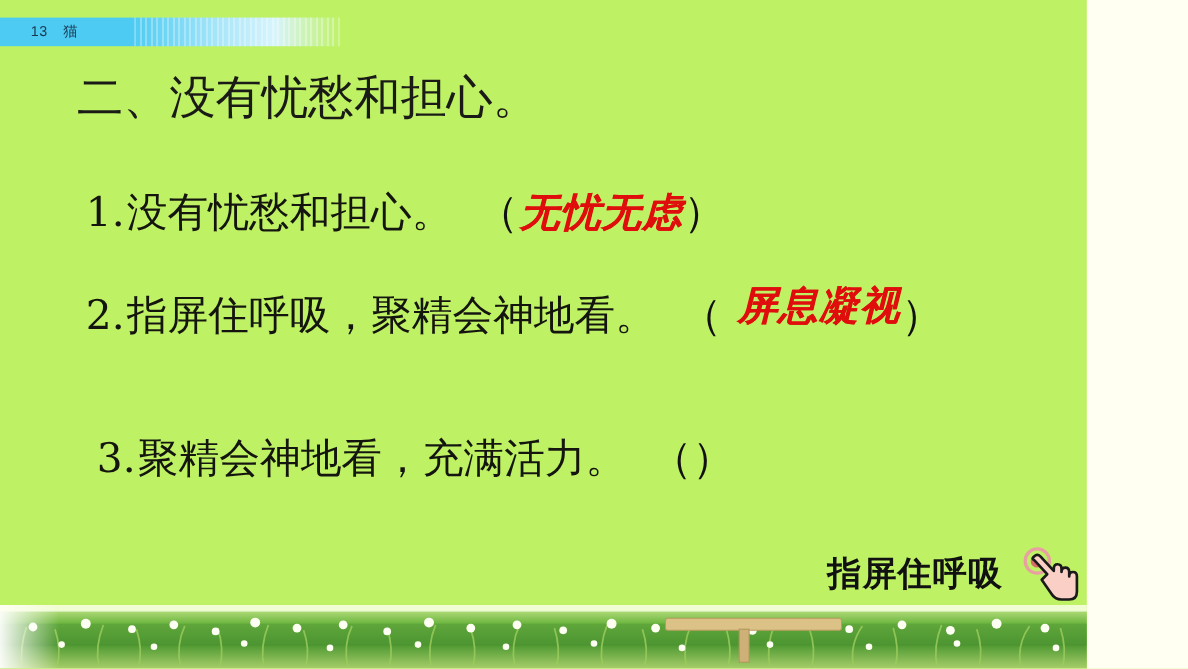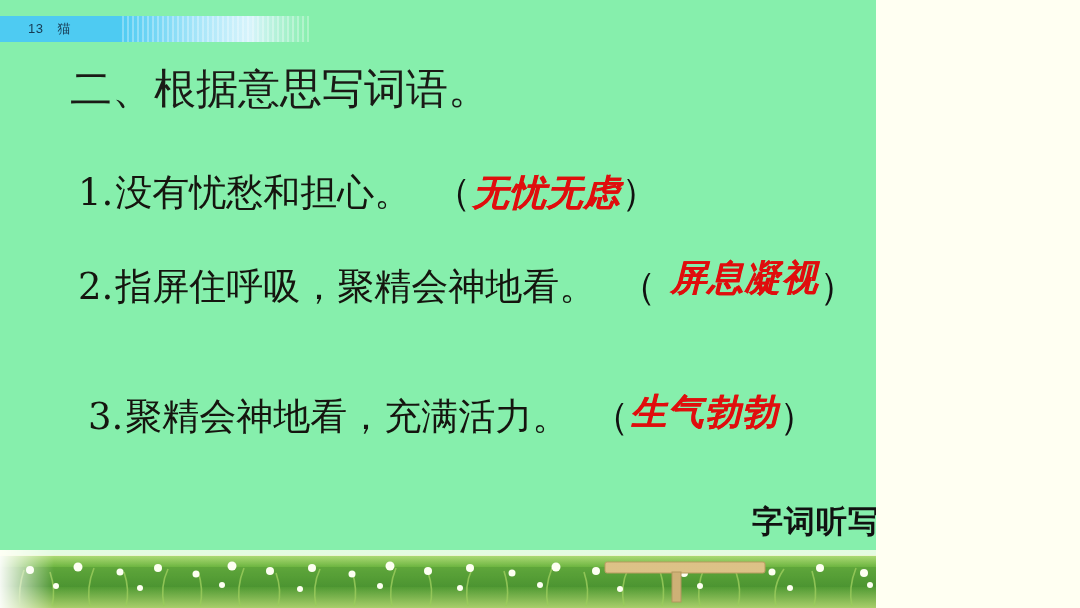--- a/index.html
+++ b/index.html
@@ -12,23 +12,23 @@
 
   body {
     background: #fffff2;
     font-family: "DejaVu Serif", "Liberation Serif", serif;
     position: relative;
   }
 
   .slide {
     position: absolute;
     inset: 0;
-    width: 876px;
+    width: 988px;
     height: 608px;
-    background: #86efac;
+    background: #bef264;
     overflow: hidden;
   }
 
   
   .header-bar {
     position: absolute;
     left: 0;
     top: 16px;
     width: 310px;
     height: 26px;
@@ -156,21 +156,21 @@
 </head>
 <body>
 
 <div class="slide">
 
   <div class="header-bar"></div>
   <div class="header-label">
     <span class="header-num">13</span><span>猫</span>
   </div>
 
-  <div class="q-title">二、根据意思写词语。</div>
+  <div class="q-title">二、没有忧愁和担心。</div>
 
   <div class="q-line" id="line1">
     <span class="q-num">1.</span>
     <span class="q-text">没有忧愁和担心。</span>
     <span class="q-gap"></span>
     <span class="answer-wrap">
       <span class="paren">（</span>
       <span class="answer">无忧无虑</span>
       <span class="paren">）</span>
     </span>
@@ -186,27 +186,26 @@
       <span class="paren">）</span>
     </span>
   </div>
 
   <div class="q-line" id="line3">
     <span class="q-num">3.</span>
     <span class="q-text">聚精会神地看，充满活力。</span>
     <span class="q-gap"></span>
     <span class="answer-wrap">
       <span class="paren">（</span>
-      <span class="answer raised2">生气勃勃</span>
       <span class="paren">）</span>
     </span>
   </div>
 
   <div class="dictation">
-    <span class="dictation-label">字词听写</span>
+    <span class="dictation-label">指屏住呼吸</span>
 
     <span>
       <svg class="icon-hand" viewBox="0 0 58 52">
         <circle cx="17" cy="14" r="11" fill="none" stroke="#e8a0a0" stroke-width="3"></circle>
         <circle cx="17" cy="14" r="6" fill="#d96a6a"></circle>
         <path d="M14 13 L26 26 L21 31 L30 44 Q33 49 39 49 L46 49 Q53 49 53 42
                  L53 28 Q53 24 49.5 24 Q46 24 46 28 L46 24 Q46 20 42.5 20
                  Q39 20 39 24 L39 21 Q39 17 35.5 17 Q32 17 32 21 L32 23
                  L20 10 Q17 7 14 10 Q11.5 12 14 13 Z" fill="#f9cfc6" stroke="#1a1a1a" stroke-width="2.4" stroke-linejoin="round"></path>
       </svg>

